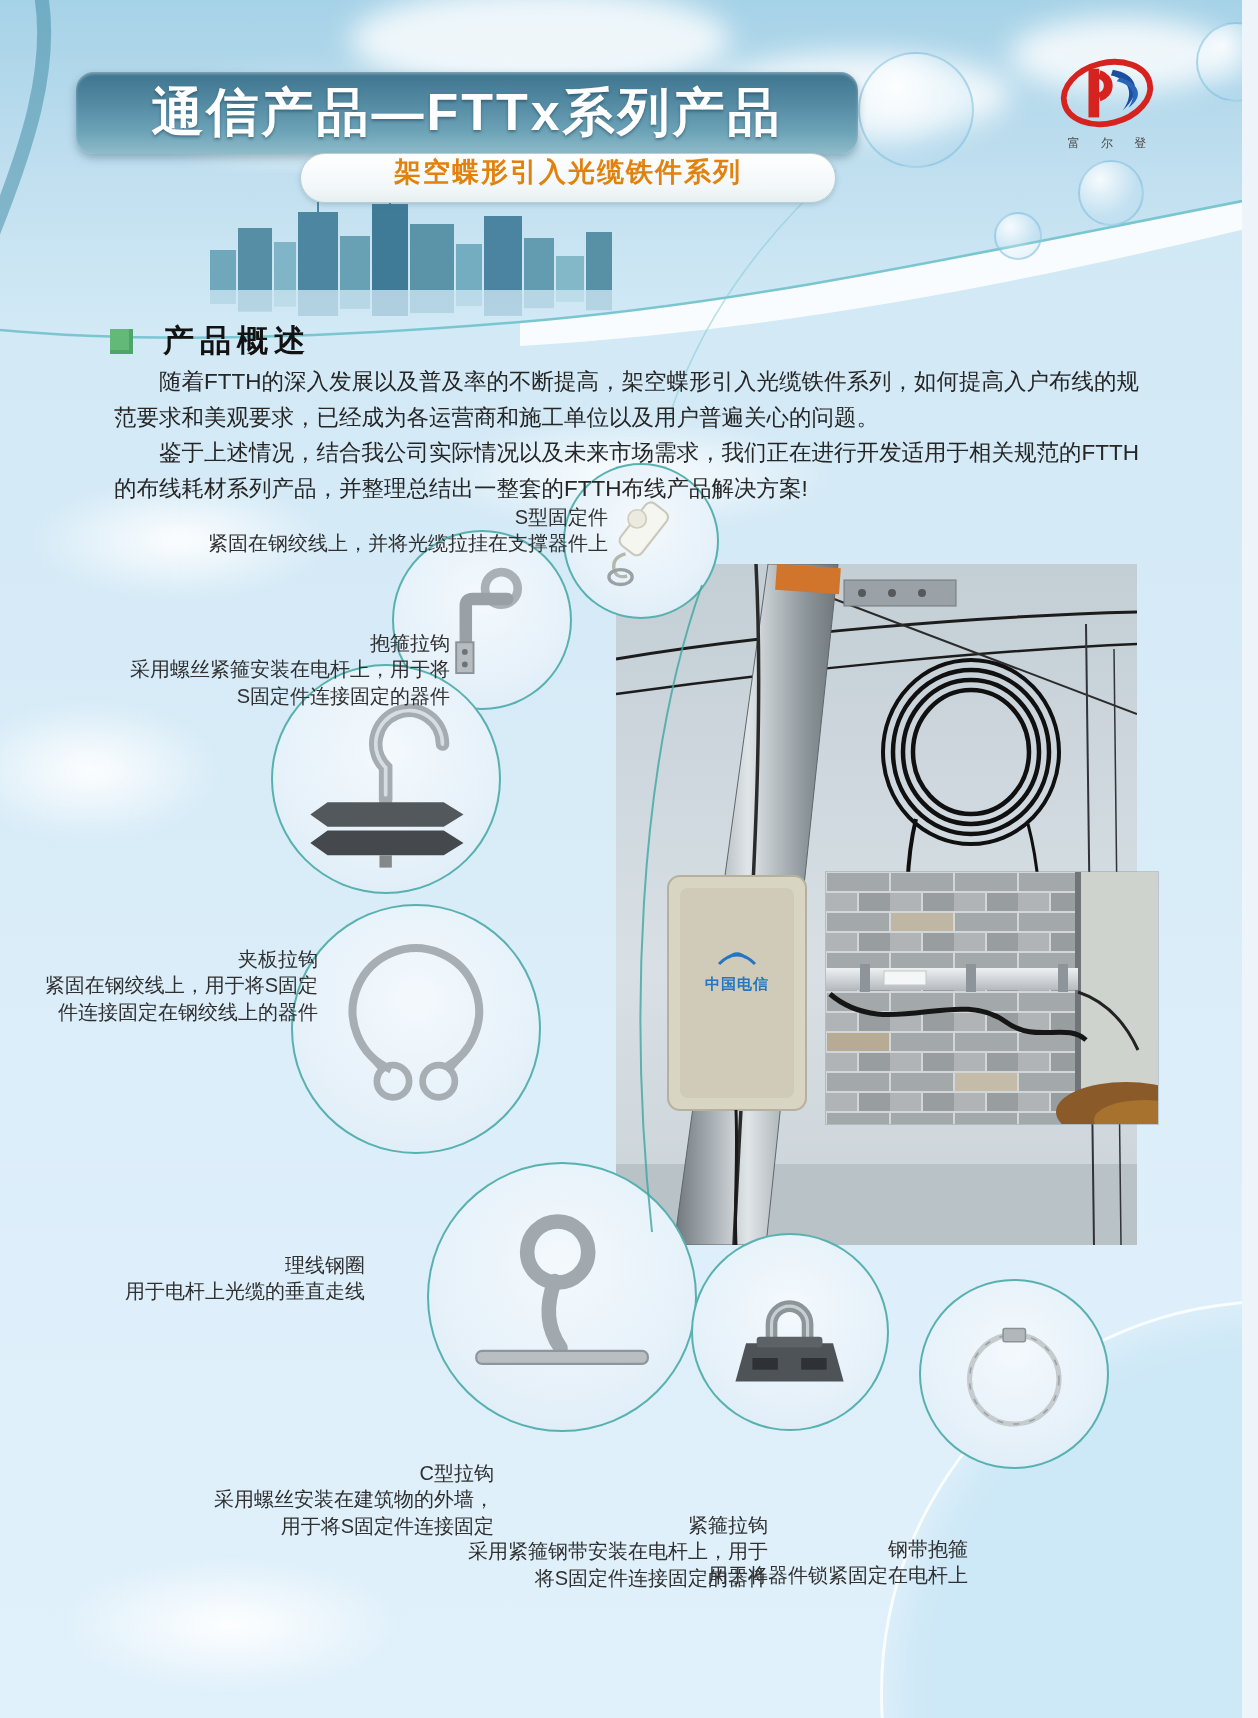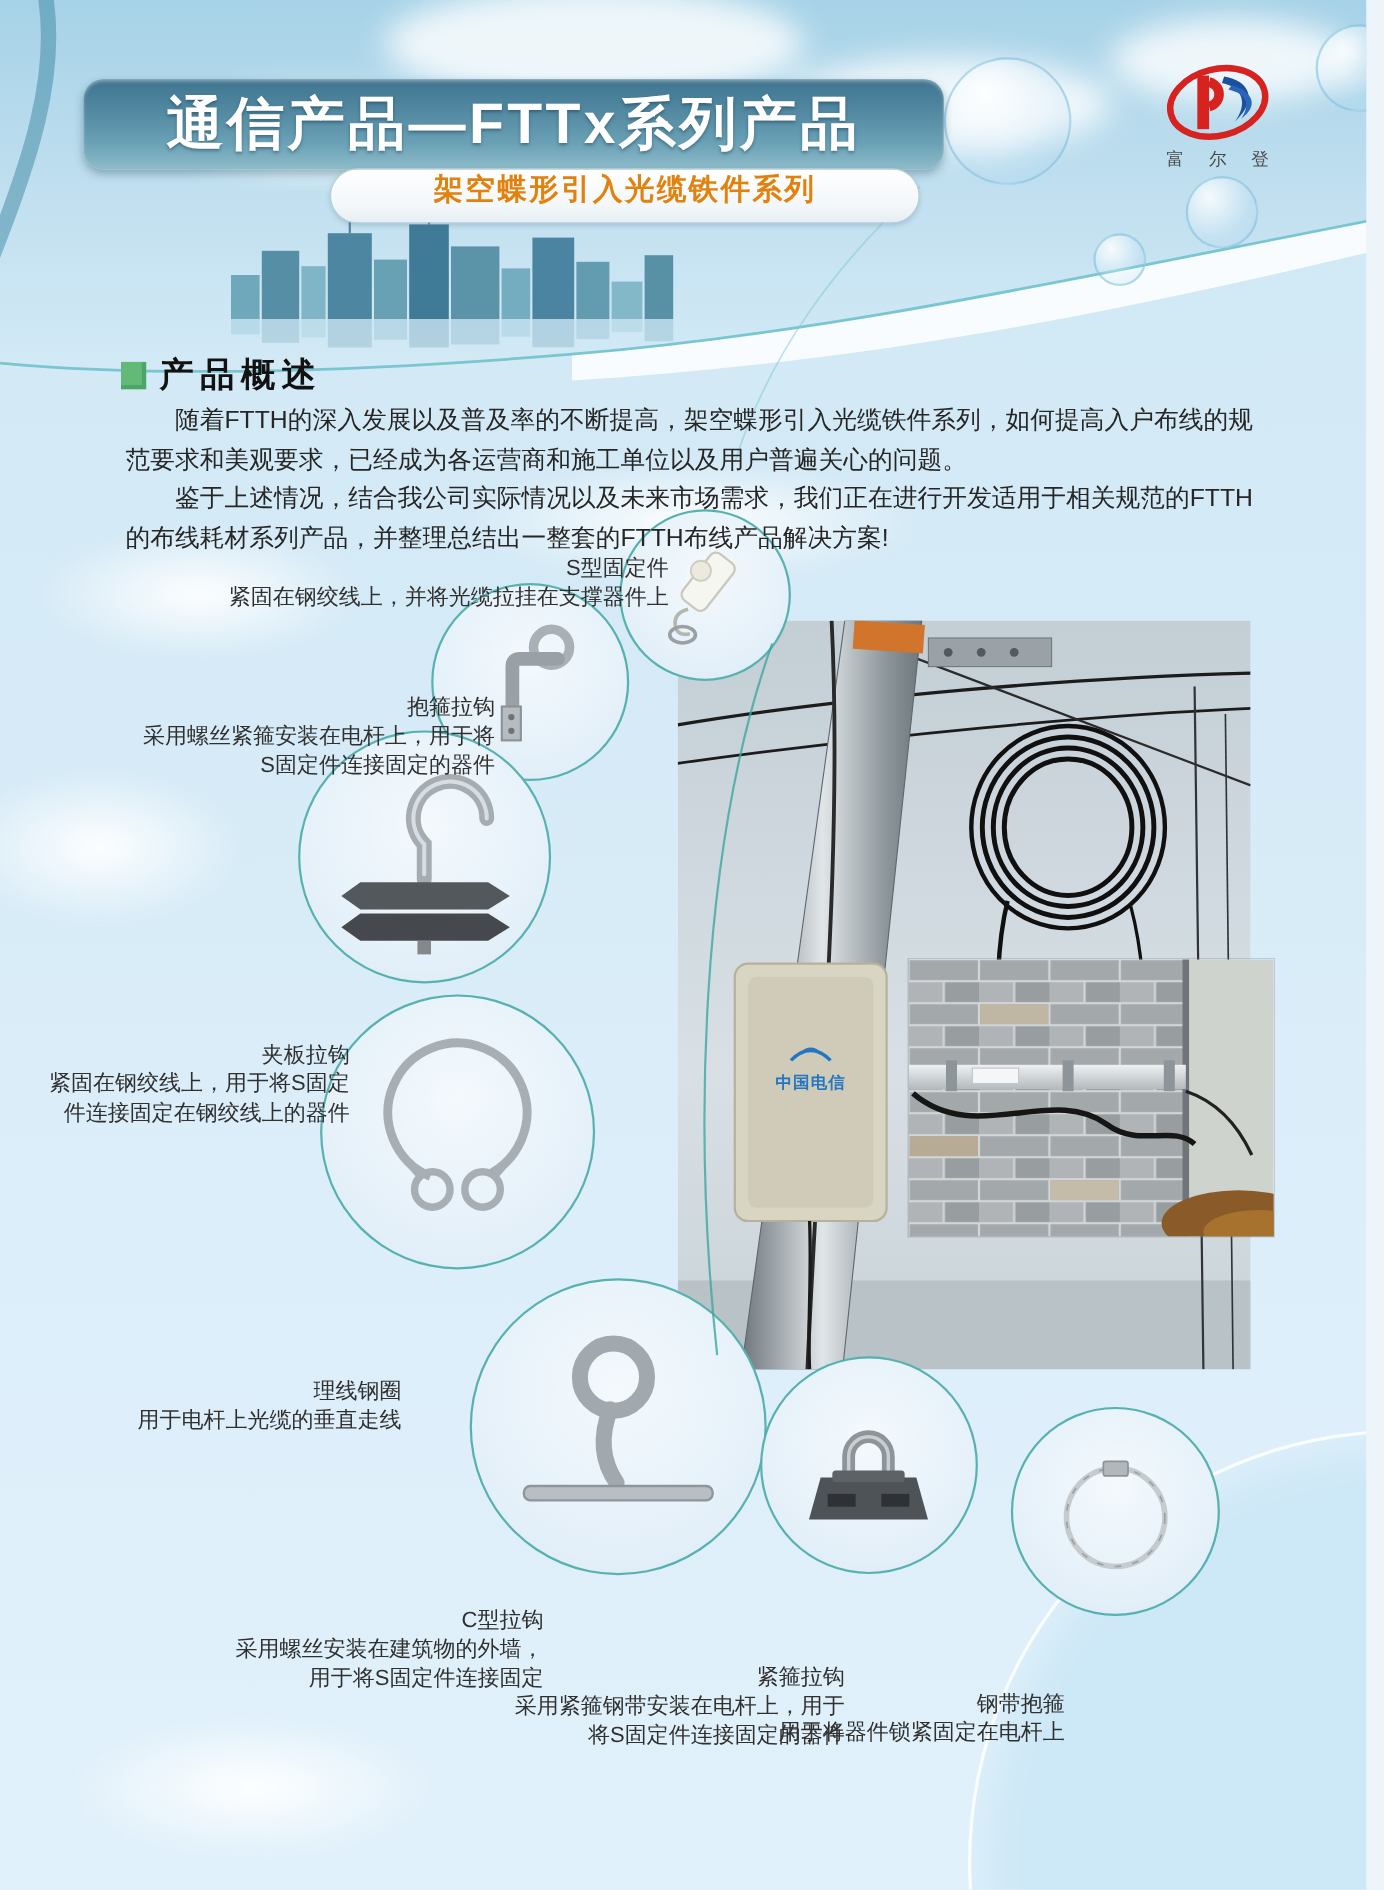--- a/index.html
+++ b/index.html
@@ -20,31 +20,31 @@
     box-shadow:0 4px 8px rgba(30,70,90,.35), inset 0 2px 3px rgba(255,255,255,.35);
     display:flex;align-items:center;justify-content:center;}
   .banner-title{font-size:52px;font-weight:bold;color:#ffffff;letter-spacing:3px;
     text-shadow:0 2px 3px rgba(20,50,70,.45);white-space:nowrap;}
   .pill{left:300px;top:153px;width:534px;height:48px;border-radius:26px;z-index:6;
     background:linear-gradient(180deg,#ffffff 0%,#f2f7f9 70%,#e7eff2 100%);
     border:1px solid #b9ced6;box-shadow:0 2px 5px rgba(80,120,140,.3);
     display:flex;align-items:flex-start;justify-content:center;}
   .pill-text{font-size:27px;font-weight:bold;color:#e2820e;letter-spacing:2px;white-space:nowrap;}
   .logo{left:1048px;top:56px;width:118px;z-index:6;text-align:center;}
-  .logo-text{font-size:16px;color:#4a4a4a;letter-spacing:9px;padding-left:9px;margin-top:1px;white-space:nowrap;}
+  .logo-text{font-size:12px;color:#4a4a4a;letter-spacing:9px;padding-left:9px;margin-top:1px;white-space:nowrap;}
   .skyline{left:210px;top:198px;width:420px;height:118px;z-index:5;}
   
   .big-circle{left:880px;top:1300px;width:780px;height:780px;border-radius:50%;z-index:1;
     background:#cde8f7;border:3px solid rgba(255,255,255,.9);
     box-shadow:inset 0 0 60px rgba(255,255,255,.55);}
   .cloud{border-radius:50%;filter:blur(7px);z-index:1;
     background:radial-gradient(closest-side, rgba(255,255,255,.95), rgba(255,255,255,0));}
   .arcs{left:0;top:0;width:1258px;height:1718px;z-index:5;pointer-events:none;}
   
-  .section-head{left:110px;top:320px;display:flex;align-items:center;gap:12px;z-index:6;text-align:right;}
+  .section-head{left:110px;top:320px;display:flex;align-items:center;gap:30px;z-index:6;text-align:right;}
   .bullet{width:23px;height:25px;background:#63b977;box-shadow:inset -4px -4px 0 rgba(40,130,80,.35);}
   .section-title{font-size:31px;font-weight:bold;color:#121212;letter-spacing:6px;
     font-family:"Liberation Serif",serif;white-space:nowrap;}
   .overview-text{left:114px;top:364px;width:1038px;font-size:22.5px;line-height:1.58;color:#262626;z-index:6;}
   .overview-text p{margin:0;text-indent:2em;}
   
   .photo1{left:616px;top:564px;width:521px;height:681px;z-index:3;overflow:hidden;}
   .photo2{left:826px;top:872px;width:332px;height:252px;z-index:4;overflow:hidden;
     box-shadow:0 0 0 1px rgba(120,130,140,.35);}
   .telecom-label{left:676px;top:975px;width:122px;z-index:4;text-align:center;

